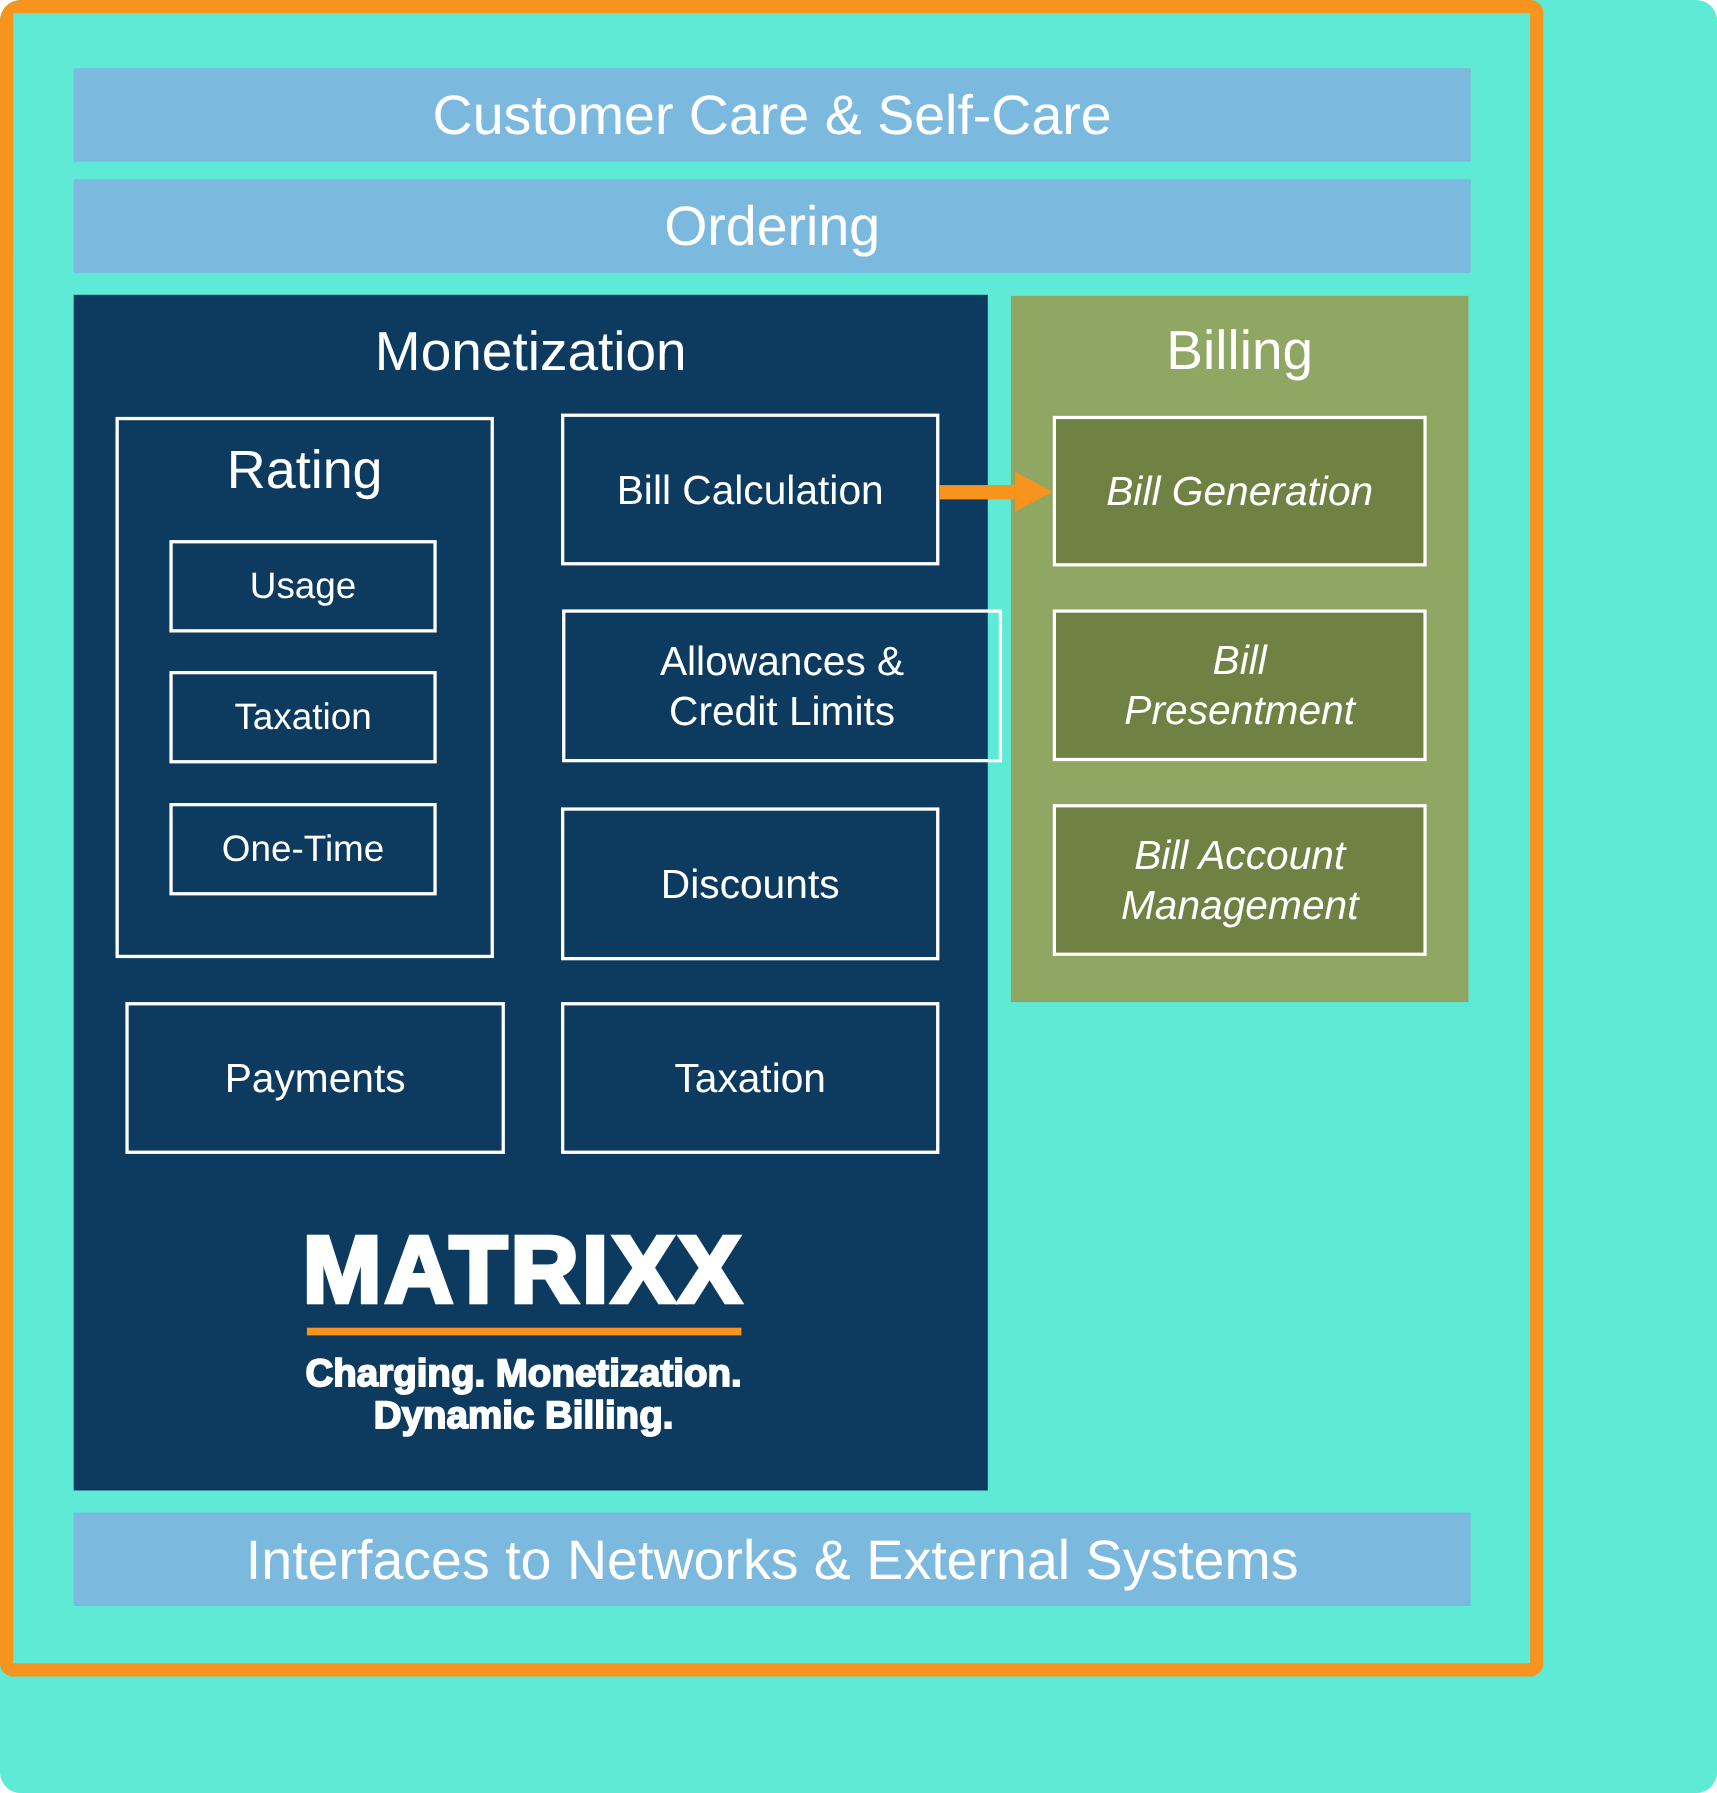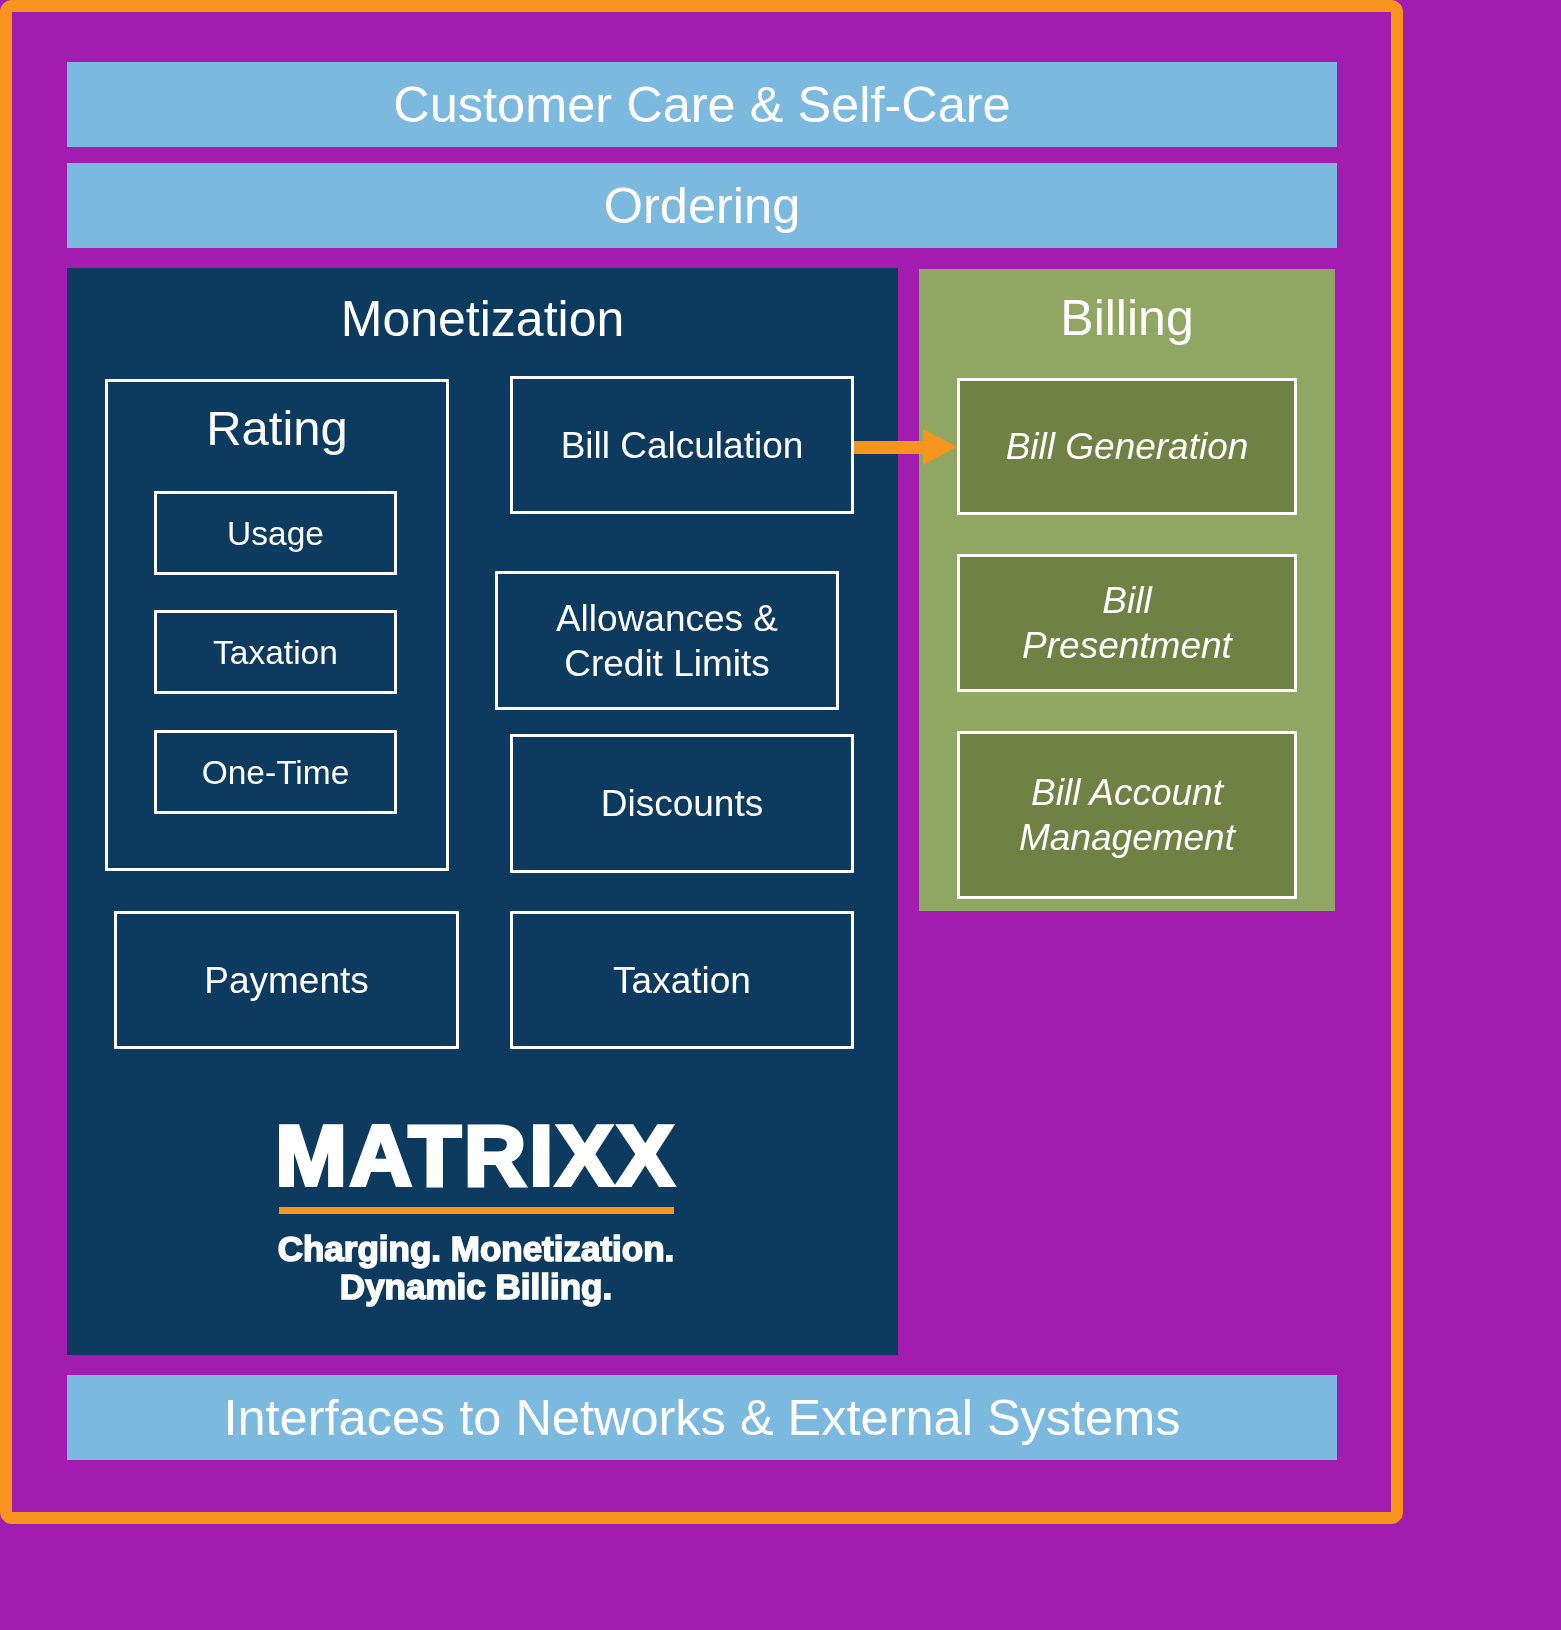--- a/index.html
+++ b/index.html
@@ -1,22 +1,23 @@
 <!DOCTYPE html>
 <html><head>
 <meta charset="utf-8">
 <style>
   html, body { margin: 0; padding: 0; background: #ffffff; }
   .canvas {
     position: relative;
     width: 1561px;
     height: 1630px;
-    background: #a21caf;
+    background: #5eead4;
     font-family: "Liberation Sans", sans-serif;
     overflow: hidden;
+    border-radius: 19px;
   }
   .frame {
     position: absolute;
     left: 0; top: 0;
     width: 1403px; height: 1524px;
     border: 12px solid #F7941E;
     border-radius: 12px;
     box-sizing: border-box;
   }
   .bar {
@@ -83,21 +84,21 @@
     width: 100%;
     text-align: center;
     color: #ffffff;
     font-size: 49px;
     line-height: 38px;
   }
   .box-usage     { left: 46px; top: 109px; width: 243px; height: 84px; }
   .box-recurring { left: 46px; top: 228px; width: 243px; height: 84px; }
   .box-onetime   { left: 46px; top: 348px; width: 243px; height: 84px; }
   .box-bill-calculation { left: 443px; top: 108px; width: 344px; height: 138px; }
-  .box-allowances       { left: 428px; top: 286px; width: 344px; height: 139px; margin-top: 17px; }
+  .box-allowances       { left: 444px; top: 286px; width: 400px; height: 139px; }
   .box-discounts        { left: 443px; top: 466px; width: 344px; height: 139px; }
   .box-payments         { left: 37px;  top: 643px; width: 345px; height: 138px; margin-left: 10px; }
   .box-taxation         { left: 443px; top: 643px; width: 344px; height: 138px; }
   .green-box {
     position: absolute;
     left: 38px;
     width: 340px;
     background: #6F8143;
     border: 3px solid #ffffff;
     box-sizing: border-box;
@@ -106,21 +107,21 @@
     line-height: 45px;
     display: flex;
     flex-direction: column;
     align-items: center;
     justify-content: center;
     text-align: center;
     font-style: italic;
   }
   .box-bill-generation  { top: 109px; height: 137px; }
   .box-bill-presentment { top: 285px; height: 138px; }
-  .box-bill-account     { top: 462px; height: 168px; }
+  .box-bill-account     { top: 462px; height: 138px; }
   .arrow-shaft {
     position: absolute;
     left: 854px; top: 441px;
     width: 69px; height: 13px;
     background: #F7941E;
   }
   .arrow-head {
     position: absolute;
     left: 923px; top: 429px;
     width: 0; height: 0;

